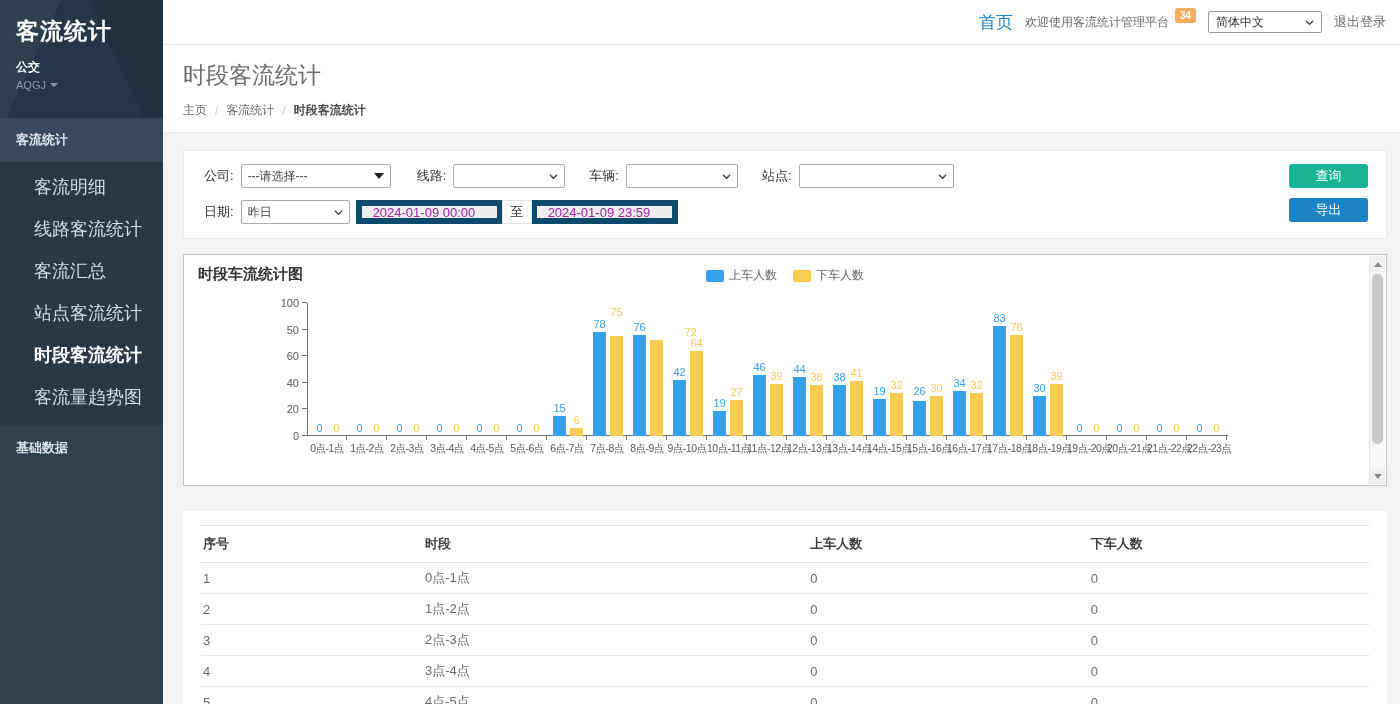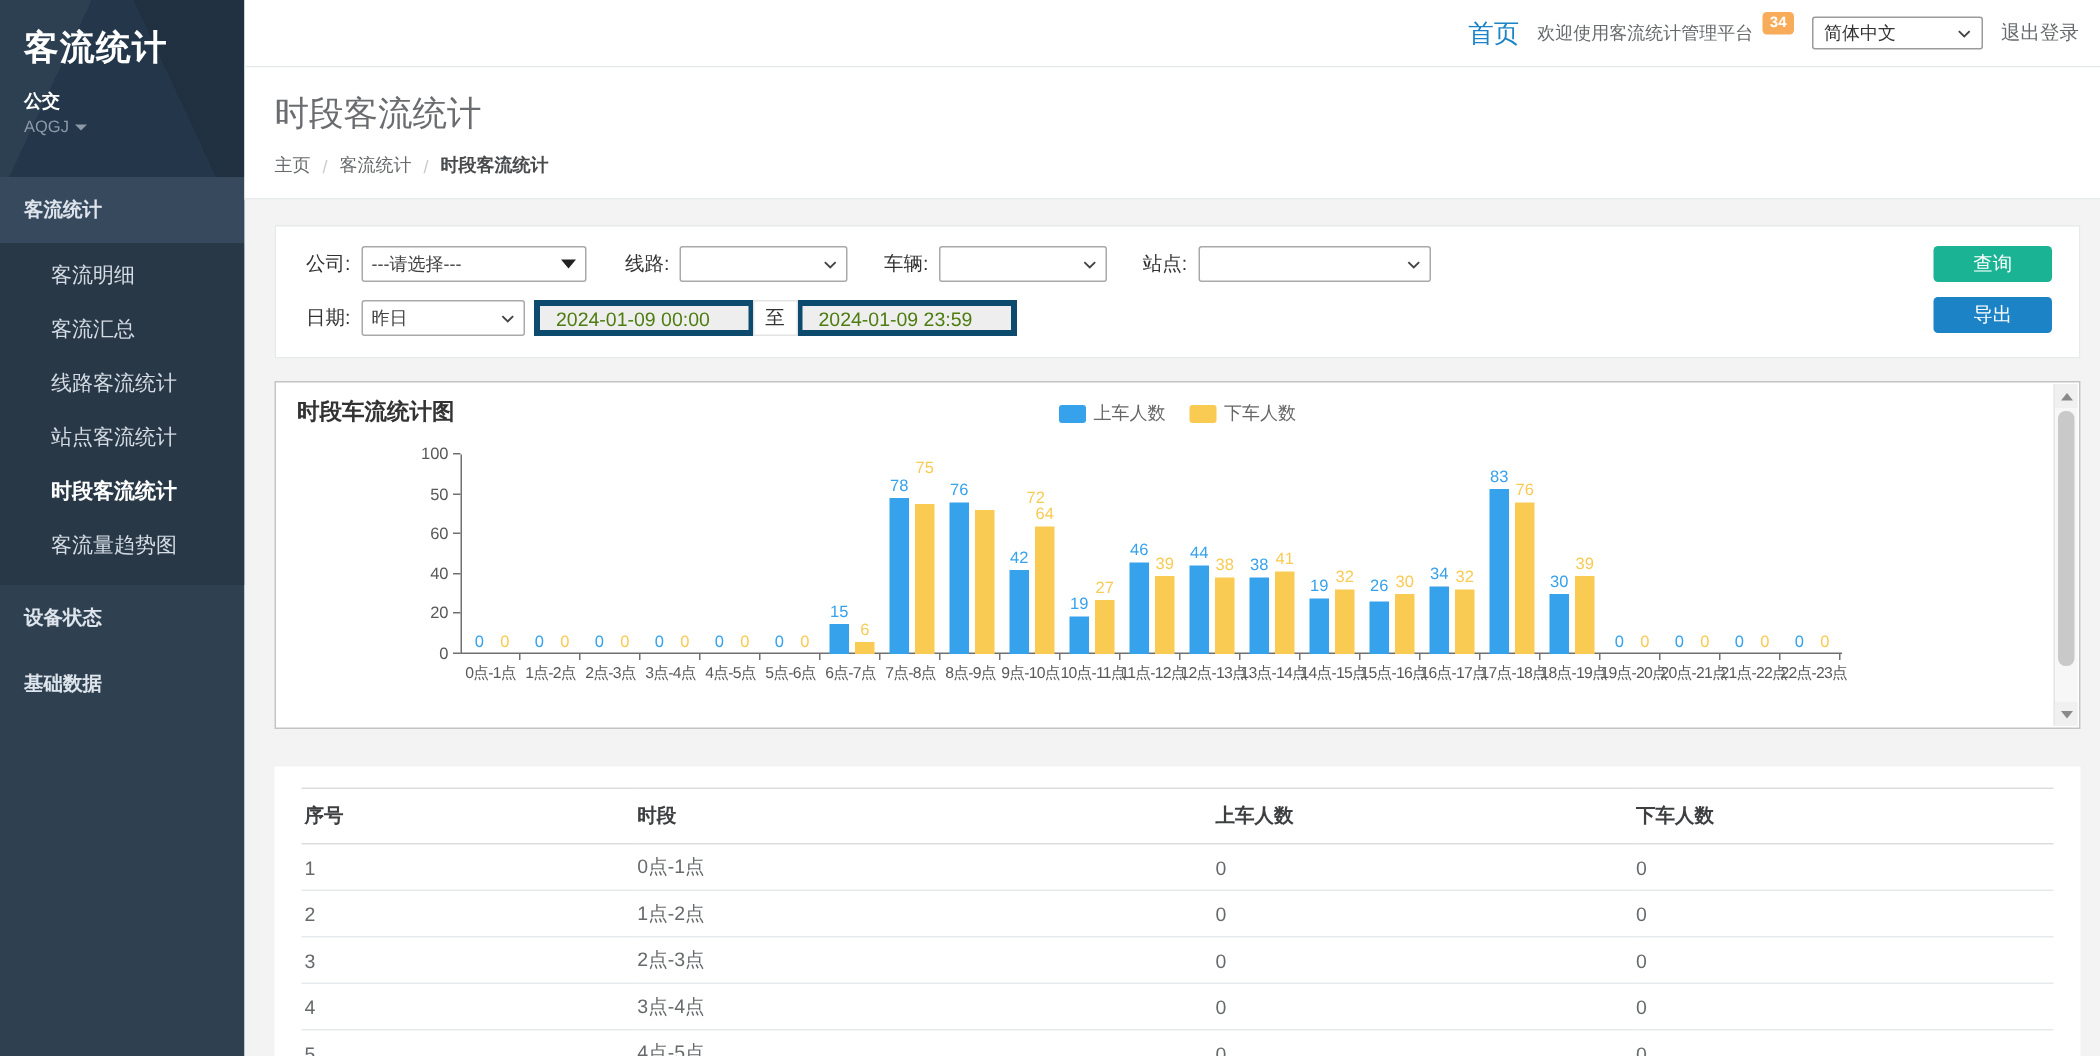--- a/index.html
+++ b/index.html
@@ -13,21 +13,21 @@
           background: linear-gradient(115deg, rgba(255,255,255,0.045) 0 28%, transparent 28%),
                       linear-gradient(245deg, rgba(0,0,0,0.12) 0 34%, transparent 34%),
                       #24374a; }
   .logo-title { color:#fff; font-size:23px; font-weight:bold; letter-spacing:1px; }
   .logo-org { color:#fff; font-size:12px; font-weight:bold; margin-top:12px; }
   .logo-code { color:#8b99a8; font-size:11px; margin-top:3px; display:flex; align-items:center; gap:4px;}
   .caret-down { width:0;height:0;border-left:4px solid transparent;border-right:4px solid transparent;border-top:4px solid #8b99a8; display:inline-block;}
   .nav-item { padding:13px 16px; font-size:13px; font-weight:bold; color:#dde4ec; cursor:pointer; }
   .nav-section-header { background:#37495c; }
   .nav-sub { background:#293846; padding:4px 0 8px 0; }
-  .nav-sub-item { padding:9px 10px 9px 34px; font-size:14px; color:#d4dce5; cursor:pointer; }
+  .nav-sub-item { padding:9px 10px 9px 34px; font-size:18px; color:#d4dce5; cursor:pointer; }
   .nav-sub-item.active { color:#ffffff; font-weight:bold; }
 
   
   .main { flex:1; display:flex; flex-direction:column; background:#f3f3f4; min-width:0; }
 
   .topbar { height:45px; background:#fff; border-bottom:1px solid #e7eaec; display:flex; align-items:center; justify-content:flex-end; gap:12px; padding:0 14px; flex-shrink:0;}
   .home-link { color:#1c84c6; font-size:17px; cursor:pointer; }
   .welcome-text { color:#676a6c; font-size:12px; }
   .count-badge { background:#f8ac59; color:#fff; font-size:10px; font-weight:bold; border-radius:3px; padding:2px 5px; position:relative; top:-7px; margin-left:-6px;}
   .lang-select { width:114px; height:22px; border:1px solid #9b9b9b; border-radius:2px; background:#fff; display:flex; align-items:center; justify-content:space-between; padding:0 7px; font-size:12px; color:#333; cursor:pointer;}
@@ -48,21 +48,21 @@
   .frow { display:flex; align-items:center; }
   .flabel { font-size:13px; color:#333; margin-right:7px; }
   .fake-select { height:24px; border:1px solid #a9a9a9; border-radius:2px; background:#fff; display:flex; align-items:center; justify-content:space-between; padding:0 6px; font-size:12px; color:#444; cursor:pointer; }
   .sel-company { width:150px; margin-right:26px; }
   .sel-line { width:112px; margin-right:24px; }
   .sel-vehicle { width:112px; margin-right:24px; }
   .sel-station { width:155px; }
   .sel-date { width:109px; margin-right:6px; }
   .win-arrow { width:0; height:0; border-left:5px solid transparent; border-right:5px solid transparent; border-top:6px solid #222; }
   .chev { width:9px; height:9px; flex-shrink:0; }
-  .date-box { height:24px; background:#eee; border:4px solid #0c4a6e; width:147px; display:flex; align-items:center; padding:0 11px; font-size:13px; color:#4d7c0f;text-align:center; }
+  .date-box { height:24px; background:#eee; border:6px solid #0c4a6e; width:147px; display:flex; align-items:center; padding:0 11px; font-size:13px; color:#a21caf;text-align:center; }
   .to-box { height:24px; background:#fff; border:1px solid #ddd; border-left:none; border-right:none; width:30px; display:flex; align-items:center; justify-content:center; font-size:13px; color:#333; }
   .to-box { border:1px solid #e3e3e3; margin:0 -1px; background:#fff; z-index:1; }
   .btn-col { display:flex; flex-direction:column; gap:10px; padding-right:2px;}
   .btn { width:79px; height:24px; border:none; border-radius:3px; color:#fff; font-size:13px; cursor:pointer; font-family:inherit;}
   .btn-query { background:#1ab394; }
   .btn-export { background:#1c84c6; }
 
   
   .chart-panel { background:#fff; border:1px solid #c3c3c3; position:relative; height:232px; margin-bottom:25px; padding-top:10px; }
   .chart-header { position:relative; height:22px; }
@@ -112,27 +112,26 @@
       <div class="logo-org">公交</div>
       <div class="logo-code">
         <span>AQGJ</span>
         <span class="caret-down"></span>
       </div>
     </div>
     <nav>
       <div class="nav-item nav-section-header">客流统计</div>
       <div class="nav-sub">
         <div class="nav-sub-item">客流明细</div>
+        <div class="nav-sub-item">线路客流统计</div>
         <div class="nav-sub-item">客流汇总</div>
-        <div class="nav-sub-item">线路客流统计</div>
         <div class="nav-sub-item">站点客流统计</div>
         <div class="nav-sub-item active">时段客流统计</div>
         <div class="nav-sub-item">客流量趋势图</div>
       </div>
-      <div class="nav-item">设备状态</div>
       <div class="nav-item">基础数据</div>
     </nav>
   </aside>
 
   <div class="main">
 
     <header class="topbar">
       <span class="home-link">首页</span>
       <span class="welcome-text">欢迎使用客流统计管理平台</span>
       <span class="count-badge">34</span>

